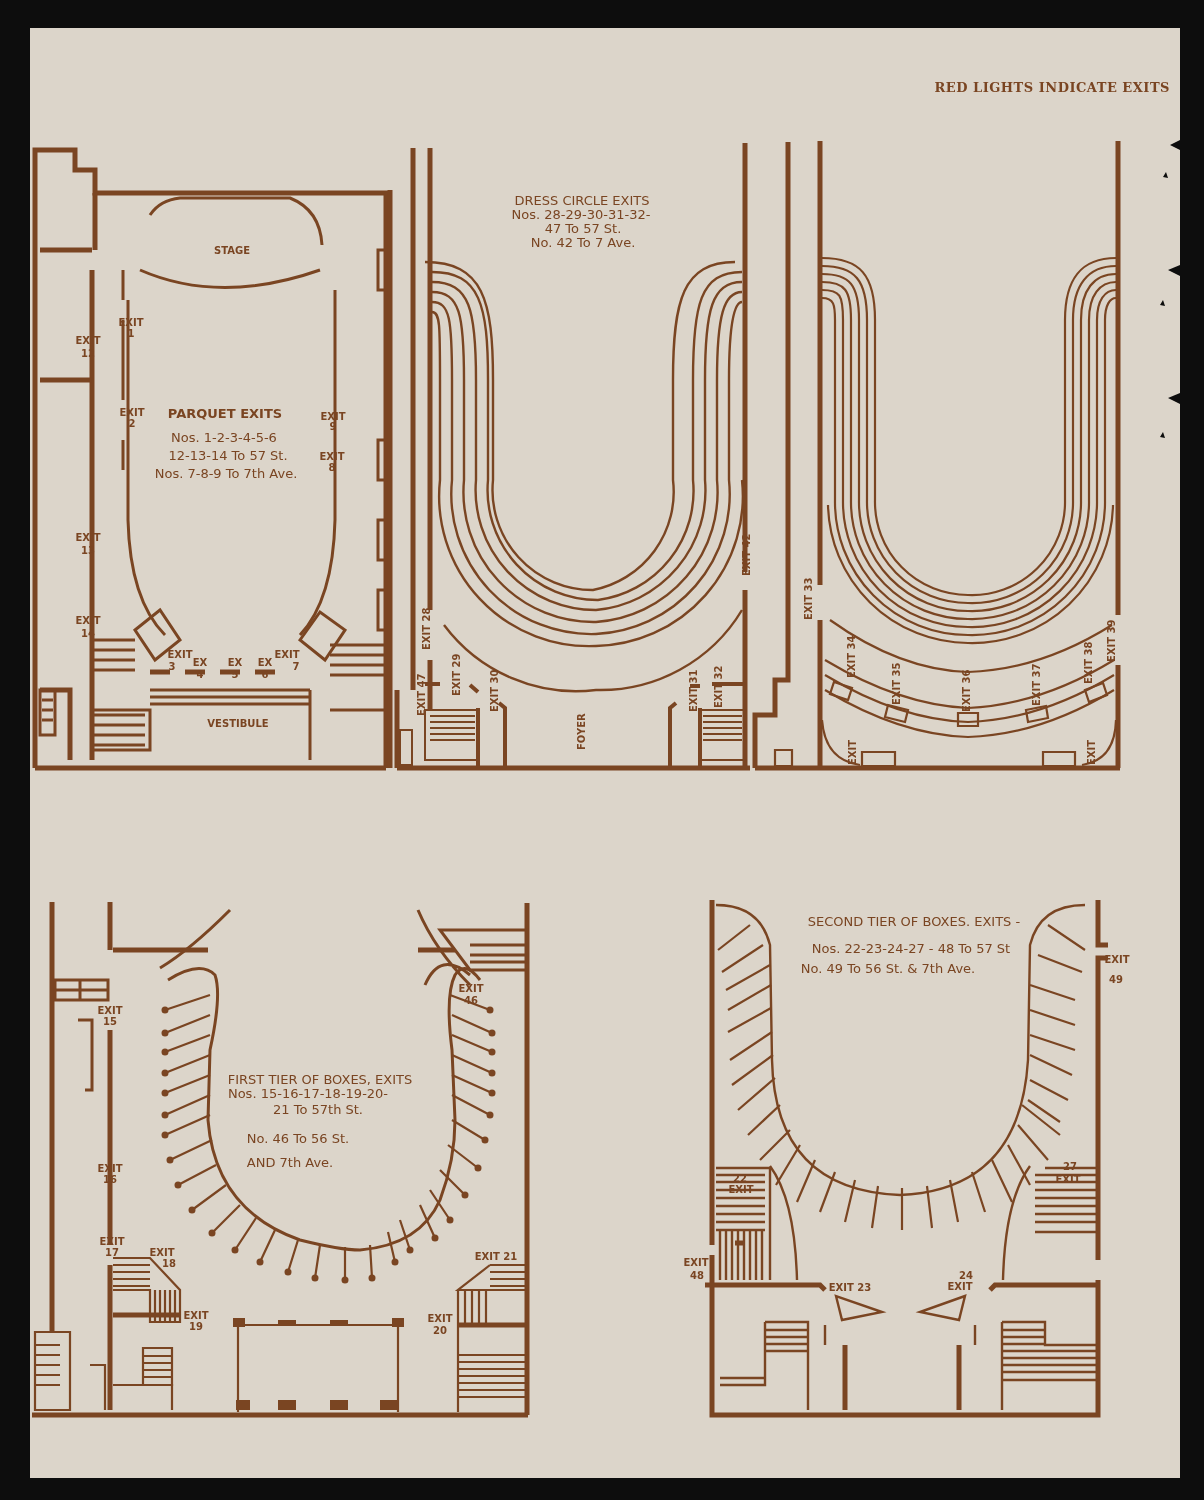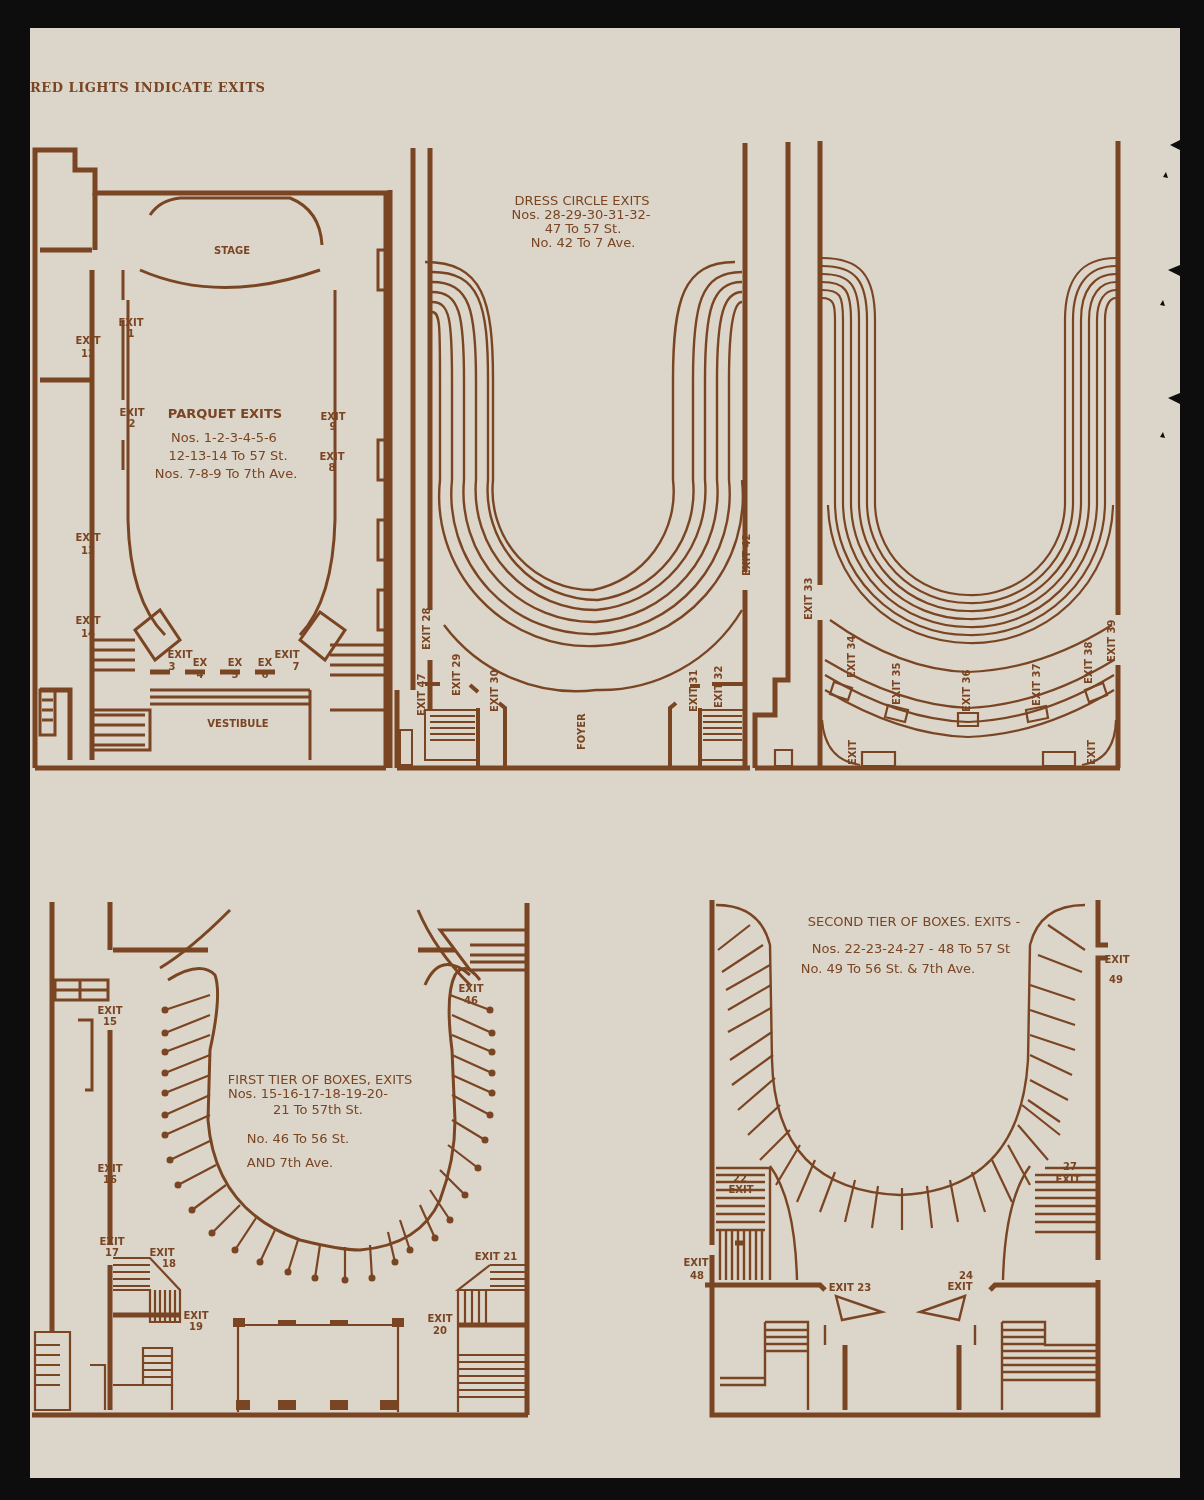--- a/index.html
+++ b/index.html
@@ -9,21 +9,21 @@
     position: relative; overflow: hidden;
     font-family: "DejaVu Sans", sans-serif;
   }
   .paper {
     position: absolute; left: 30px; top: 28px;
     width: 1150px; height: 1450px;
     background: #dcd5ca;
   }
   .heading {
     position: absolute; left: 0; top: 52px; width: 1140px;
-    text-align: left;
+    text-align: right;
     font-family: "DejaVu Serif", serif;
     font-weight: bold; font-size: 13px; letter-spacing: 0.5px;
     color: #7a4522;
   }
   svg.plan { position: absolute; left: 0; top: 0; overflow: visible; }
   .lbl {
     fill: #7a4522;
     font-family: "DejaVu Sans", sans-serif;
     font-size: 10px; font-weight: bold;
   }

